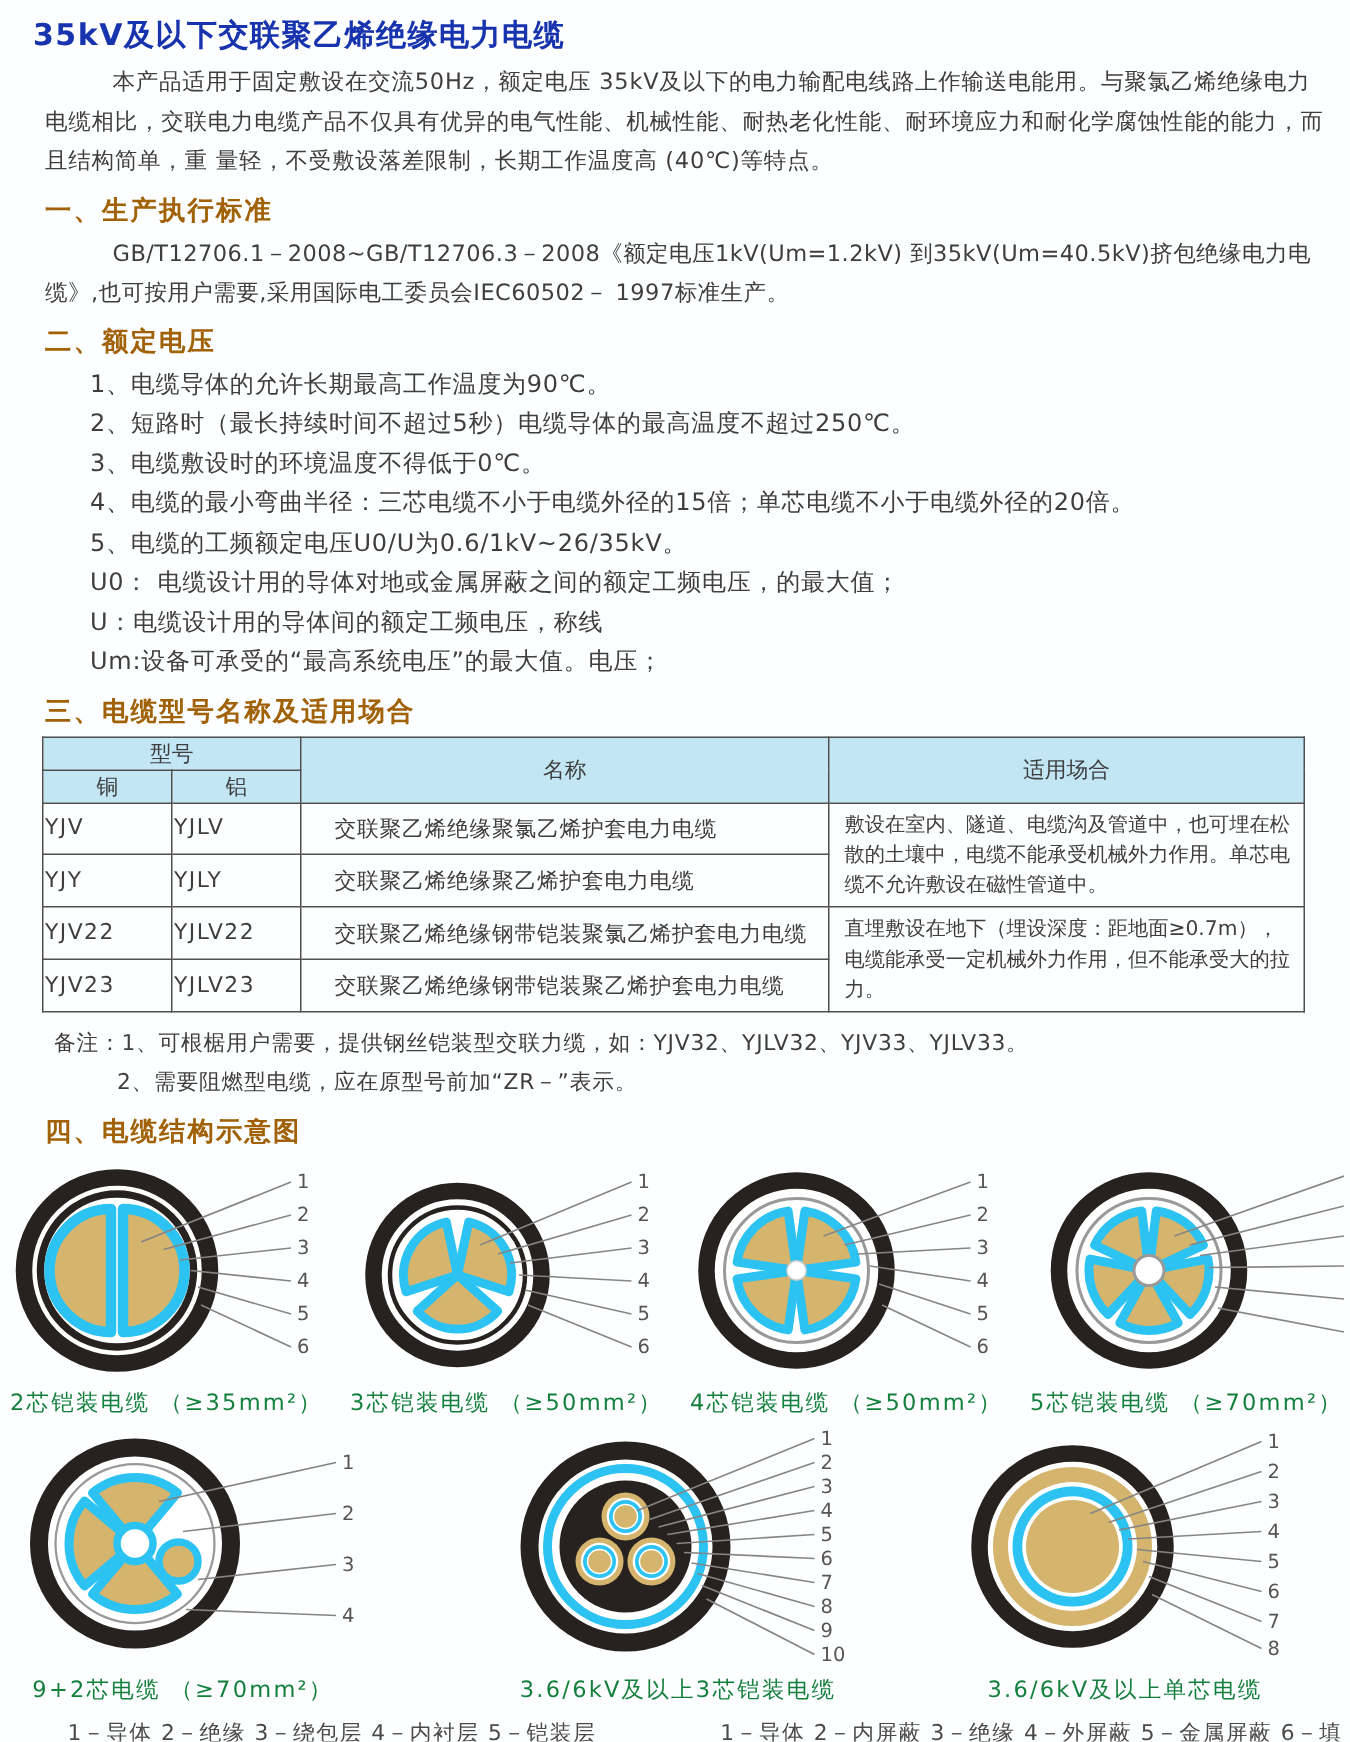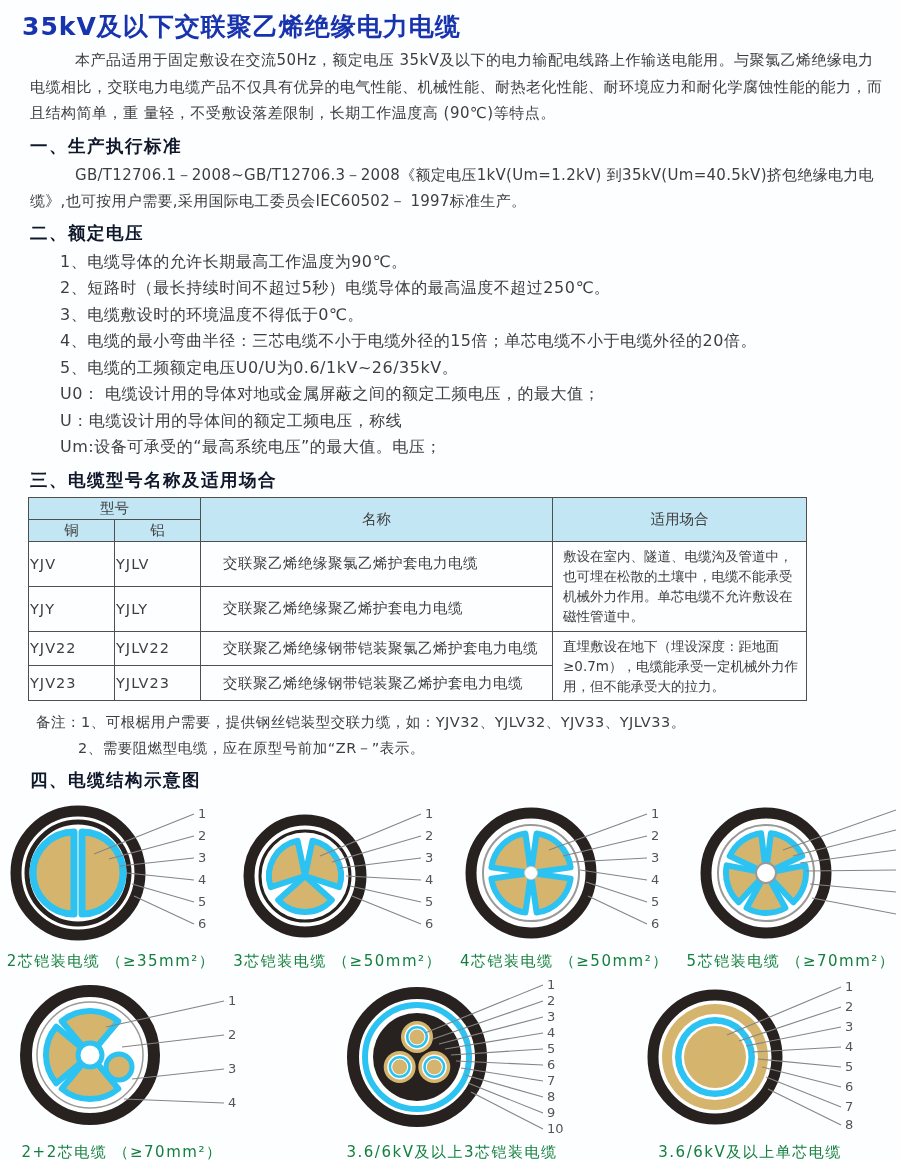--- a/index.html
+++ b/index.html
@@ -4,41 +4,41 @@
 <style>
   * { box-sizing: border-box; }
   html,body { margin:0; padding:0; }
   body {
     width:900px; height:1161px; overflow:hidden;
     background:#fdfeff;
     font-family:"DejaVu Sans","Liberation Sans",sans-serif;
     color:#3e3e3e;
   }
   .title {
-    color:#1733ad; font-size:25px; font-weight:bold;
+    color:#1733ad; font-size:20px; font-weight:bold;
     margin:10px 0 4px 22px; letter-spacing:1px;
   }
   .intro {
     font-size:15px; line-height:26.5px; letter-spacing:0.5px;
     margin:4px 14px 0 30px; text-indent:3em;
   }
   .h-sec {
-    color:#0f172a; font-size:17.5px; font-weight:bold;
+    color:#a16207; font-size:17.5px; font-weight:bold;
     margin:7px 0 4px 30px; letter-spacing:1.5px;
   }
   .sec-body {
     font-size:15px; line-height:26px; letter-spacing:0.3px;
     margin:2px 14px 0 30px; text-indent:3em;
   }
   .list { margin:4px 0 0 60px; }
   .list-item { font-size:16px; line-height:26.5px; letter-spacing:0.5px; }
 
   table.model-table {
     border-collapse:collapse; margin:5px 24px 0 28px;
-    width:779px; table-layout:fixed;padding-left:20px;
+    width:842px; table-layout:fixed;padding-left:20px;
   }
   .model-table th, .model-table td { border:1.6px solid #4f4f4f; }
   .model-table thead th {
     background:#c3e6f4; font-weight:normal; font-size:14.5px;
     padding:1px 4px; height:22px;
   }
   td.model { font-size:14.5px; height:34px; letter-spacing:1px; }
   td.name  { font-size:14.5px; padding-left:22px; letter-spacing:0.5px; }
   td.app   { font-size:13.5px; line-height:1.5; padding:4px 8px 4px 10px; }
 
@@ -58,21 +58,21 @@
   .legend-right { margin-left:40px; white-space:pre-line; }
 
   svg .lbl { font-size:13px; fill:#555; font-family:"DejaVu Sans","Liberation Sans",sans-serif; }
   svg .ldr { stroke:#858585; stroke-width:1.1; fill:none; }
 </style>
 </head>
 <body>
 
 <div class="title">35kV及以下交联聚乙烯绝缘电力电缆</div>
 
-<p class="intro">本产品适用于固定敷设在交流50Hz，额定电压 35kV及以下的电力输配电线路上作输送电能用。与聚氯乙烯绝缘电力电缆相比，交联电力电缆产品不仅具有优异的电气性能、机械性能、耐热老化性能、耐环境应力和耐化学腐蚀性能的能力，而且结构简单，重 量轻，不受敷设落差限制，长期工作温度高 (90℃)等特点。</p>
+<p class="intro">本产品适用于固定敷设在交流50Hz，额定电压 35kV及以下的电力输配电线路上作输送电能用。与聚氯乙烯绝缘电力电缆相比，交联电力电缆产品不仅具有优异的电气性能、机械性能、耐热老化性能、耐环境应力和耐化学腐蚀性能的能力，而且结构简单，重 量轻，不受敷设落差限制，长期工作温度高 (40℃)等特点。</p>
 
 <div class="h-sec">一、生产执行标准</div>
 <p class="sec-body">GB/T12706.1－2008~GB/T12706.3－2008《额定电压1kV(Um=1.2kV) 到35kV(Um=40.5kV)挤包绝缘电力电缆》,也可按用户需要,采用国际电工委员会IEC60502－ 1997标准生产。</p>
 
 <div class="h-sec">二、额定电压</div>
 <div class="list">
   <div class="list-item">1、电缆导体的允许长期最高工作温度为90℃。</div>
   <div class="list-item">2、短路时（最长持续时间不超过5秒）电缆导体的最高温度不超过250℃。</div>
   <div class="list-item">3、电缆敷设时的环境温度不得低于0℃。</div>
   <div class="list-item">4、电缆的最小弯曲半径：三芯电缆不小于电缆外径的15倍；单芯电缆不小于电缆外径的20倍。</div>
@@ -277,21 +277,21 @@
         <path d="M 130,106 L 222,96"></path>
           <path d="M 122,126 L 222,130"></path>
       </g>
       <g>
         <text class="lbl" x="226" y="32">1</text>
         <text class="lbl" x="226" y="66">2</text>
         <text class="lbl" x="226" y="100">3</text>
         <text class="lbl" x="226" y="134">4</text>
       </g>
     </svg>
-    <div class="caption">2+2芯电缆 （≥70mm²）</div>
+    <div class="caption">9+2芯电缆 （≥70mm²）</div>
   </div>
 
   <div class="diagram" style="margin-left:95px">
     <svg width="230" height="166" viewBox="0 0 230 166">
       <g>
         <circle cx="80" cy="84" r="64" fill="#fff" stroke="#27221f" stroke-width="12"></circle>
         <circle cx="80" cy="84" r="52" fill="#fff" stroke="#2cc3f2" stroke-width="6"></circle>
         <circle cx="80" cy="84" r="44" fill="#27221f"></circle>
         <g>
           <g>

